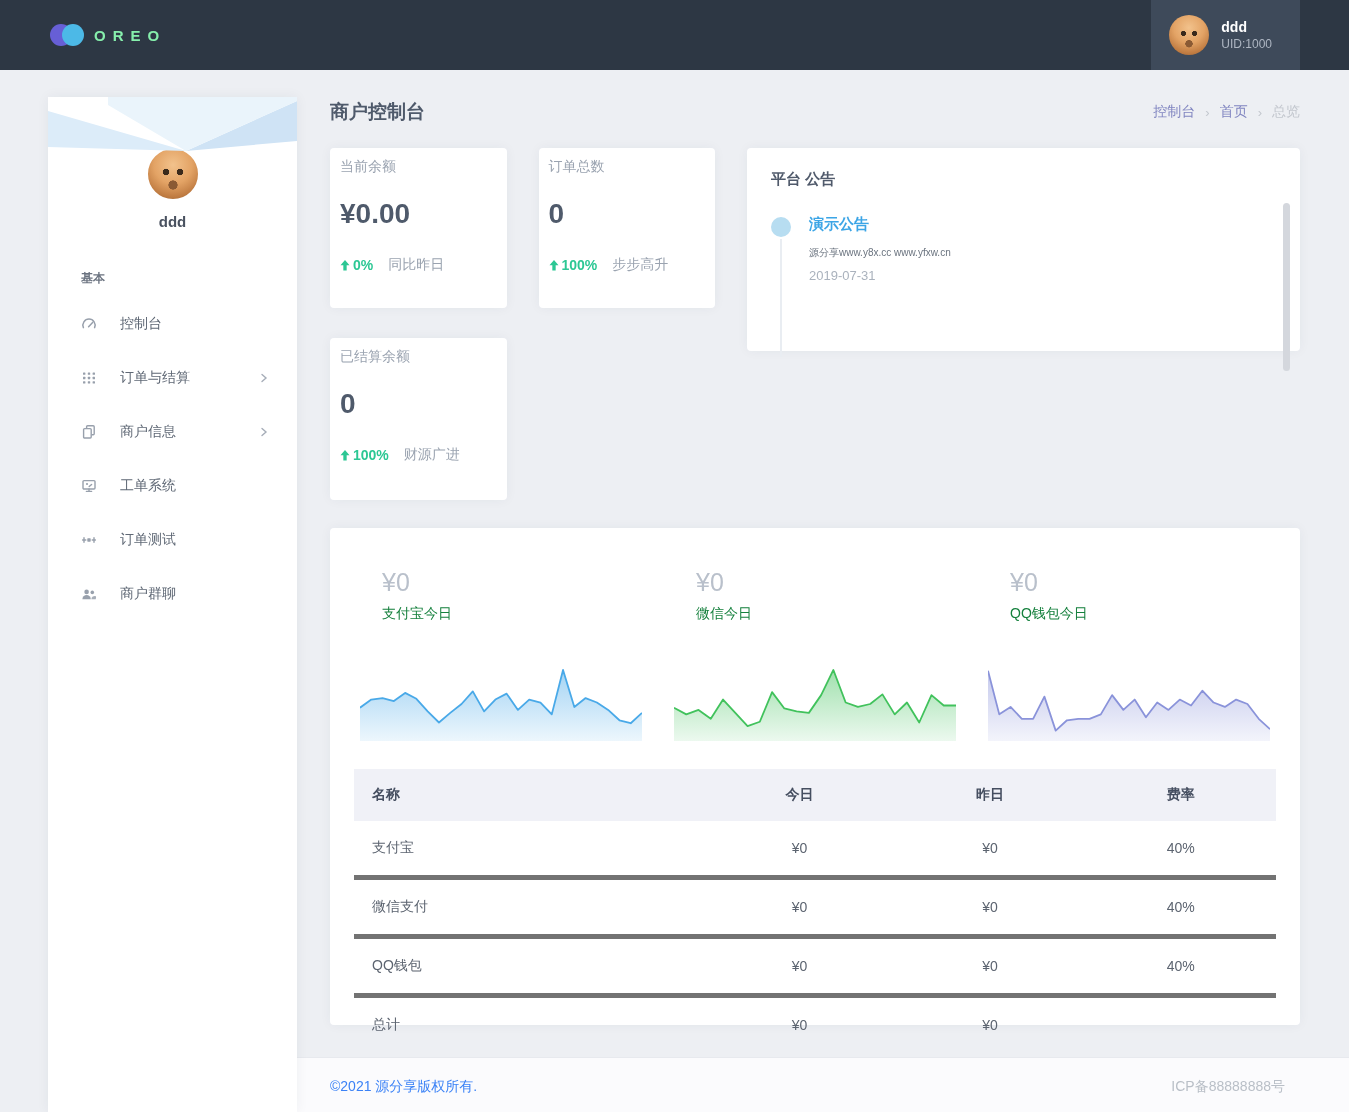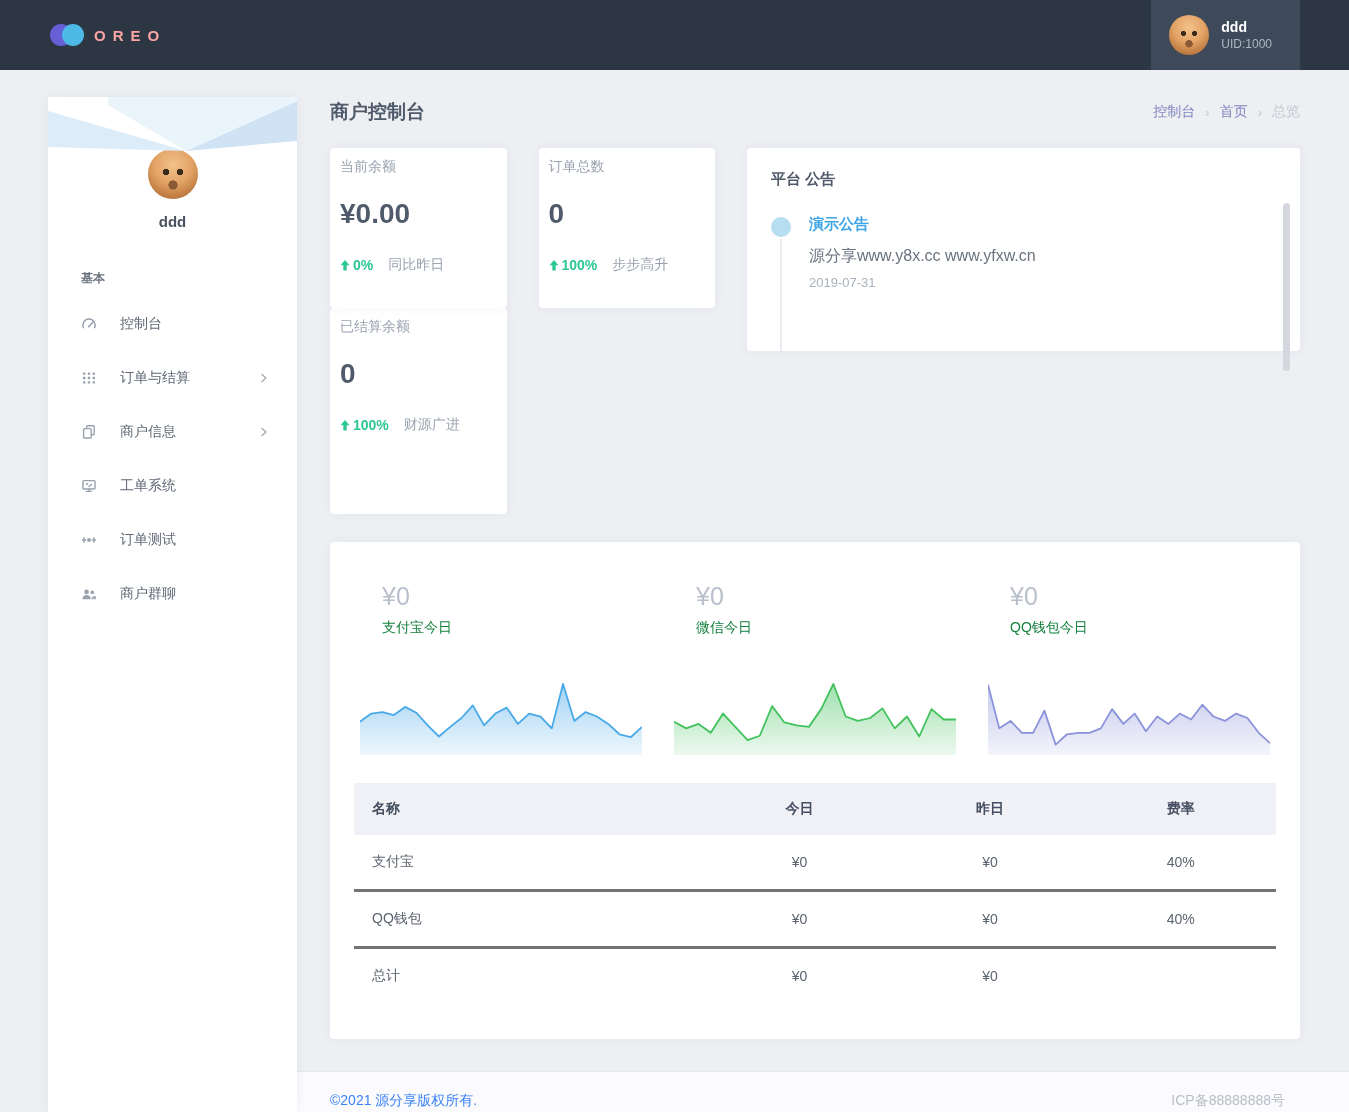--- a/index.html
+++ b/index.html
@@ -11,21 +11,21 @@
   
   .navbar {
     height: 70px; background: #2d3744; display: flex;
     align-items: center; justify-content: space-between;
   }
   .logo { display: flex; align-items: center; padding-left: 50px; }
   .logo-mark { position: relative; width: 34px; height: 22px; margin-right: 10px; }
   .logo-circle { position: absolute; top: 0; width: 22px; height: 22px; border-radius: 50%; }
   .logo-circle.c1 { left: 0; background: #675fd6; }
   .logo-circle.c2 { left: 12px; background: #4cb9e7; }
-  .logo-text { color: #fca5a5; font-size: 15px; font-weight: 700; letter-spacing: 7px; }
+  .logo-text { color: #86efac; font-size: 15px; font-weight: 700; letter-spacing: 7px; }
   .nav-user {
     height: 70px; background: #3e4a5a; display: flex; align-items: center;
     padding: 0 28px 0 18px; margin-right: 49px; cursor: pointer;
   }
   .nav-user .avatar { width: 40px; height: 40px; margin-right: 12px; }
   .nav-user-name { color: #ffffff; font-size: 14px; font-weight: 700; line-height: 18px; }
   .nav-user-uid { color: #aeb6c2; font-size: 12px; line-height: 16px; text-align: center; }
   
   .avatar {
     border-radius: 50%;
@@ -66,37 +66,37 @@
   .crumb-current { color: #c3c7ce; }
   
   .cards-area { display: flex; gap: 32px; margin-top: 23px; }
   .cards-left { width: 385px; }
   .stat-row { display: flex; gap: 32px; }
   .card {
     background: #ffffff; border-radius: 4px;
     box-shadow: 0 0 12px rgba(40,50,70,.05);
   }
   .stat-card { width: 176.5px; height: 160px; padding: 10px; }
-  .stat-card.single { height: 206px; }
+  .stat-card.single { margin-top: 30px; height: 162px; }
   .stat-label { font-size: 14px; color: #9aa3b0; }
   .stat-value { margin-top: 22px; font-size: 28px; font-weight: 600; color: #4f5a6b; }
   .stat-trend { margin-top: 26px; display: flex; align-items: center; font-size: 14px; }
   .trend-up { display: flex; align-items: center; gap: 3px; font-weight: 600; }
   .trend-note { color: #9aa3b0; margin-left: 15px; }
   
   .announce-card { flex: 1; height: 203px; padding: 22px 24px; position: relative; }
   .announce-title { font-size: 15px; font-weight: 600; color: #505a6b; }
   .timeline { position: relative; margin-top: 26px; padding-left: 38px; }
   .timeline-line { position: absolute; left: 9px; top: 24px; width: 2px; height: 118px; background: #e9edf2; }
   .timeline-dot {
     position: absolute; left: 0; top: 2px; width: 20px; height: 20px;
     border-radius: 50%; background: #b7ddf1;
   }
   .announce-item-title { font-size: 15px; font-weight: 600; color: #3ca5e6; cursor: pointer; }
-  .announce-item-body { margin-top: 12px; font-size: 16px; color: #6a737f; }
+  .announce-item-body { margin-top: 12px; font-size: 10px; color: #6a737f; }
   .announce-item-date { margin-top: 8px; font-size: 13px; color: #aab2bd; }
   .announce-scrollbar {
     position: absolute; right: 10px; top: 55px; width: 7px; height: 168px;
     border-radius: 4px; background: #d4d7dd; cursor: pointer;
   }
   
   .big-card { margin-top: 28px; padding: 24px; height: 497px; }
   .charts-grid { display: grid; grid-template-columns: 1fr 1fr 1fr; column-gap: 32px; padding: 0 6px; }
   .chart-col { }
   .chart-head { padding-left: 22px; padding-top: 16px; }
@@ -106,21 +106,21 @@
   .spark-svg { width: 100%; height: 100%; display: block; }
   
   .data-table { width: 100%; margin-top: 28px; border-collapse: collapse; }
   .data-table thead th {
     background: #f0f1f7; font-size: 14px; font-weight: 700; color: #454e60;
     padding: 17px 0; text-align: center;
   }
   .data-table thead th:first-child { text-align: left; padding-left: 18px; width: 38%; }
   .data-table td {
     font-size: 14px; color: #5c6470; padding: 18px 0; text-align: center;
-    border-bottom: 3px solid #737373;
+    border-bottom: 5px solid #737373;
   }
   .data-table td:first-child { text-align: left; padding-left: 18px; }
   .data-table tr:last-child td { border-bottom: none; }
   
   .footer {
     margin-left: 297px; margin-top: 32px; height: 58px;
     background: #fbfbfd; border-top: 1px solid #e7e9ee;
     display: flex; align-items: center; justify-content: space-between;
     padding: 0 64px 0 33px;
   }
@@ -365,20 +365,26 @@
           </tr>
         </thead>
         <tbody>
           <tr>
             <td>支付宝</td>
             <td>¥0</td>
             <td>¥0</td>
             <td>40%</td>
           </tr>
           <tr>
+            <td>微信支付</td>
+            <td>¥0</td>
+            <td>¥0</td>
+            <td>40%</td>
+          </tr>
+          <tr>
             <td>QQ钱包</td>
             <td>¥0</td>
             <td>¥0</td>
             <td>40%</td>
           </tr>
           <tr>
             <td>总计</td>
             <td>¥0</td>
             <td>¥0</td>
             <td></td>

